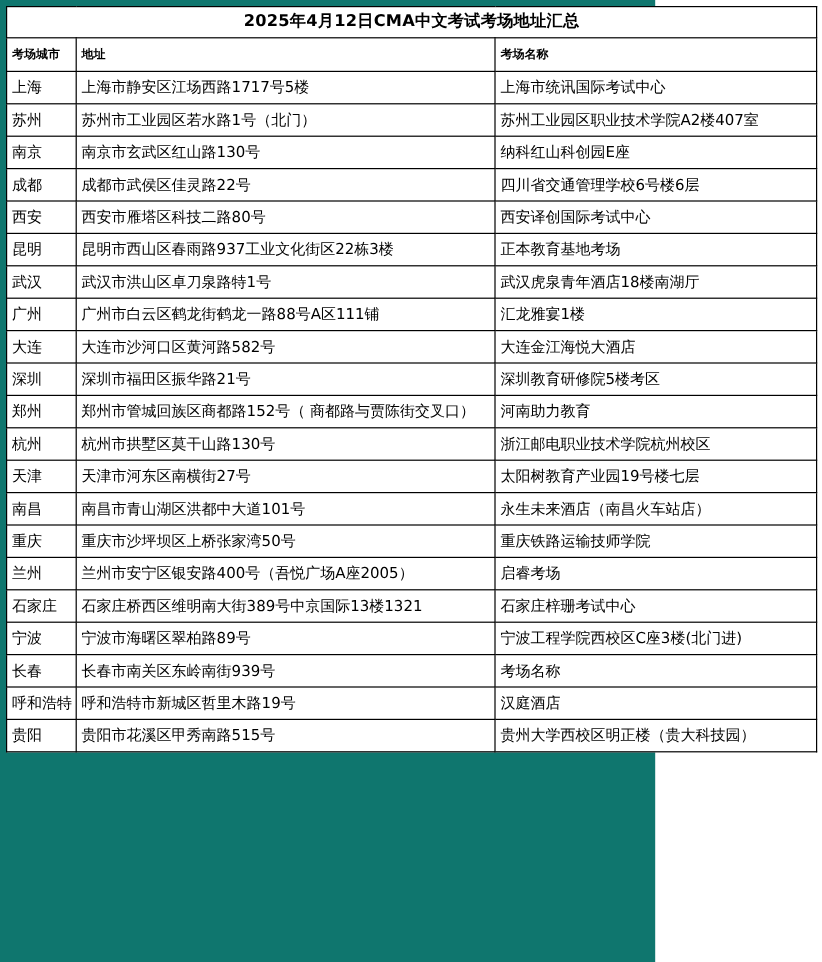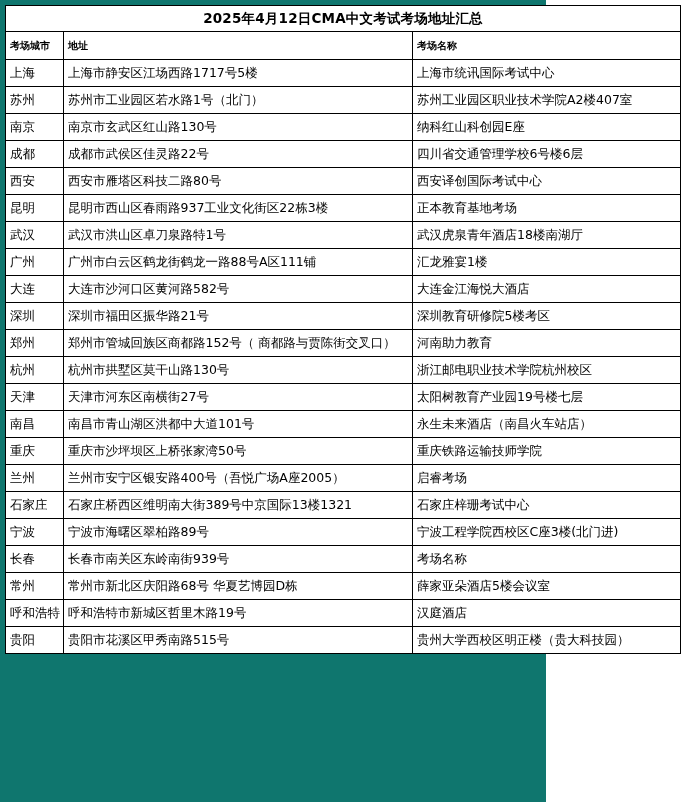--- a/index.html
+++ b/index.html
@@ -189,25 +189,20 @@
           <td class="cell-city">宁波</td>
           <td class="cell-addr">宁波市海曙区翠柏路89号</td>
           <td class="cell-venue">宁波工程学院西校区C座3楼(北门进)</td>
         </tr>
         <tr class="data-row">
           <td class="cell-city">长春</td>
           <td class="cell-addr">长春市南关区东岭南街939号</td>
           <td class="cell-venue">考场名称</td>
         </tr>
         <tr class="data-row">
-          <td class="cell-city">常州</td>
-          <td class="cell-addr">常州市新北区庆阳路68号 华夏艺博园D栋</td>
-          <td class="cell-venue">薛家亚朵酒店5楼会议室</td>
-        </tr>
-        <tr class="data-row">
           <td class="cell-city">呼和浩特</td>
           <td class="cell-addr">呼和浩特市新城区哲里木路19号</td>
           <td class="cell-venue">汉庭酒店</td>
         </tr>
         <tr class="data-row">
           <td class="cell-city">贵阳</td>
           <td class="cell-addr">贵阳市花溪区甲秀南路515号</td>
           <td class="cell-venue">贵州大学西校区明正楼（贵大科技园）</td>
         </tr>
       </tbody>

